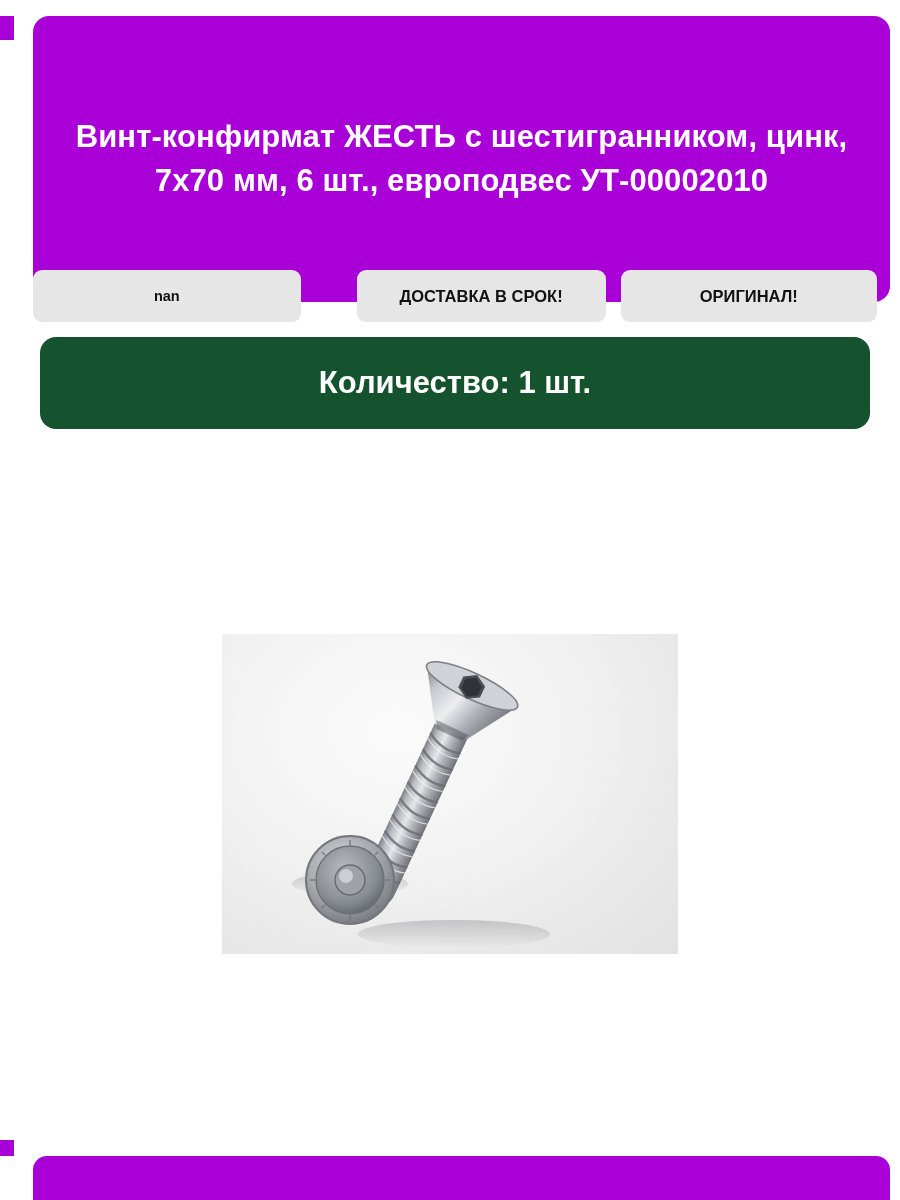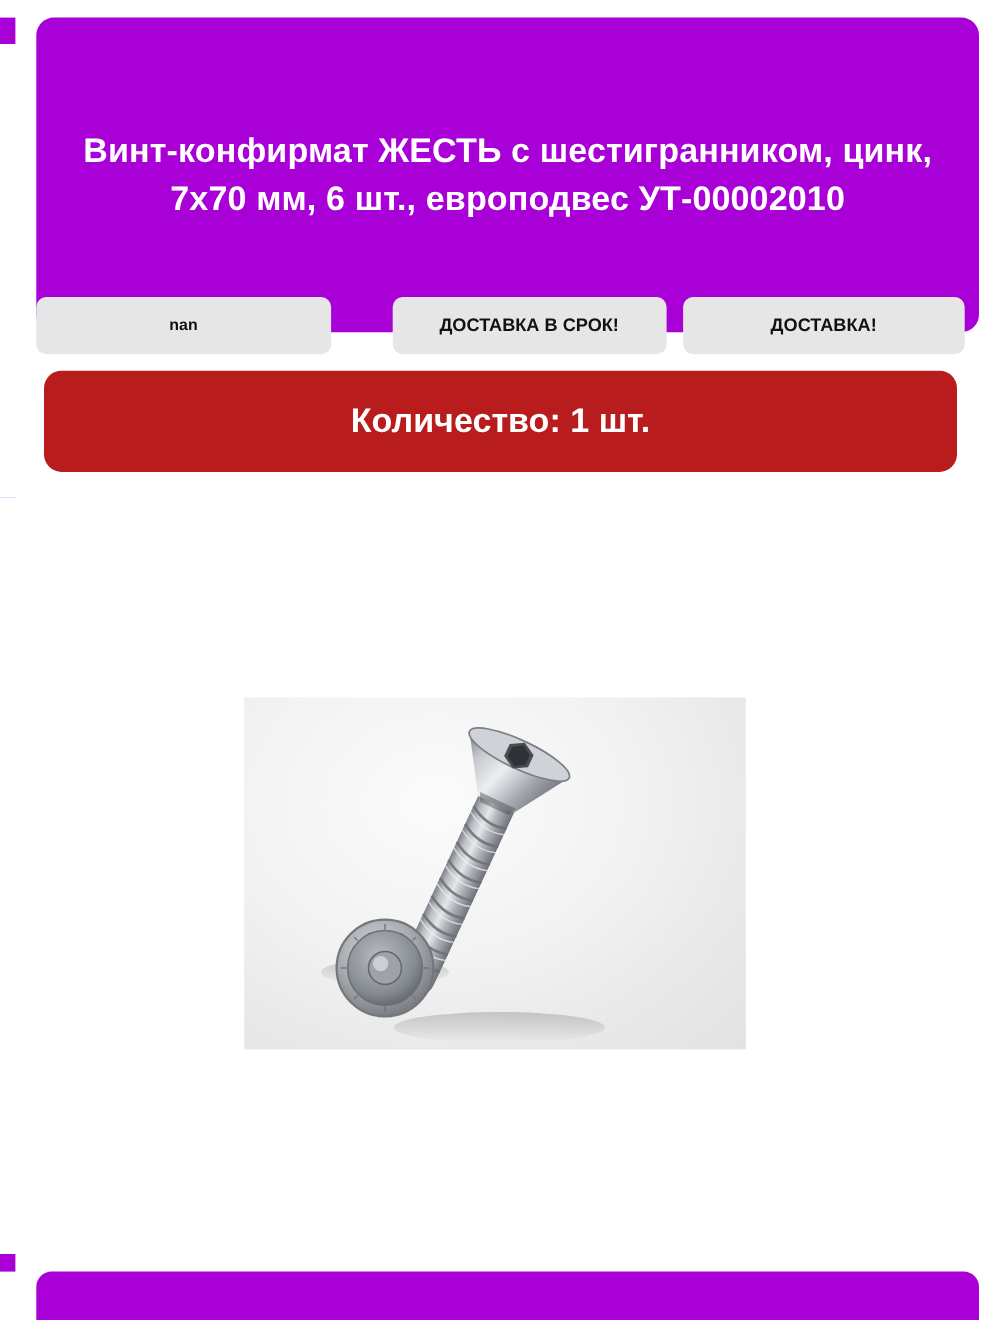--- a/index.html
+++ b/index.html
@@ -85,21 +85,21 @@
   .badge.b2 { width: 268px; margin-left: 41px; }
   .badge.b3 { width: 276px; }
 
   
   .qty-bar {
     position: absolute;
     left: 40px;
     top: 337px;
     width: 830px;
     height: 92px;
-    background: #b91c1c;
+    background: #14532d;
     border-radius: 16px;
     display: flex;
     align-items: center;
     justify-content: center;
   }
   .qty-text {
     color: #ffffff;
     font-size: 31px;
     font-weight: bold;
   }
@@ -153,21 +153,21 @@
   </div>
 
   <div class="badges">
     <div class="badge b1">
       <span>nan</span>
     </div>
     <div class="badge b2">
       <span>ДОСТАВКА В СРОК!</span>
     </div>
     <div class="badge b3">
-      <span>ДОСТАВКА!</span>
+      <span>ОРИГИНАЛ!</span>
     </div>
   </div>
 
   <div class="qty-bar">
     <div class="qty-text">Количество: 1 шт.</div>
   </div>
 
   <div class="product-area">
     <div class="photo">
       <svg class="photo-inner" viewBox="0 0 456 320" preserveAspectRatio="none">

